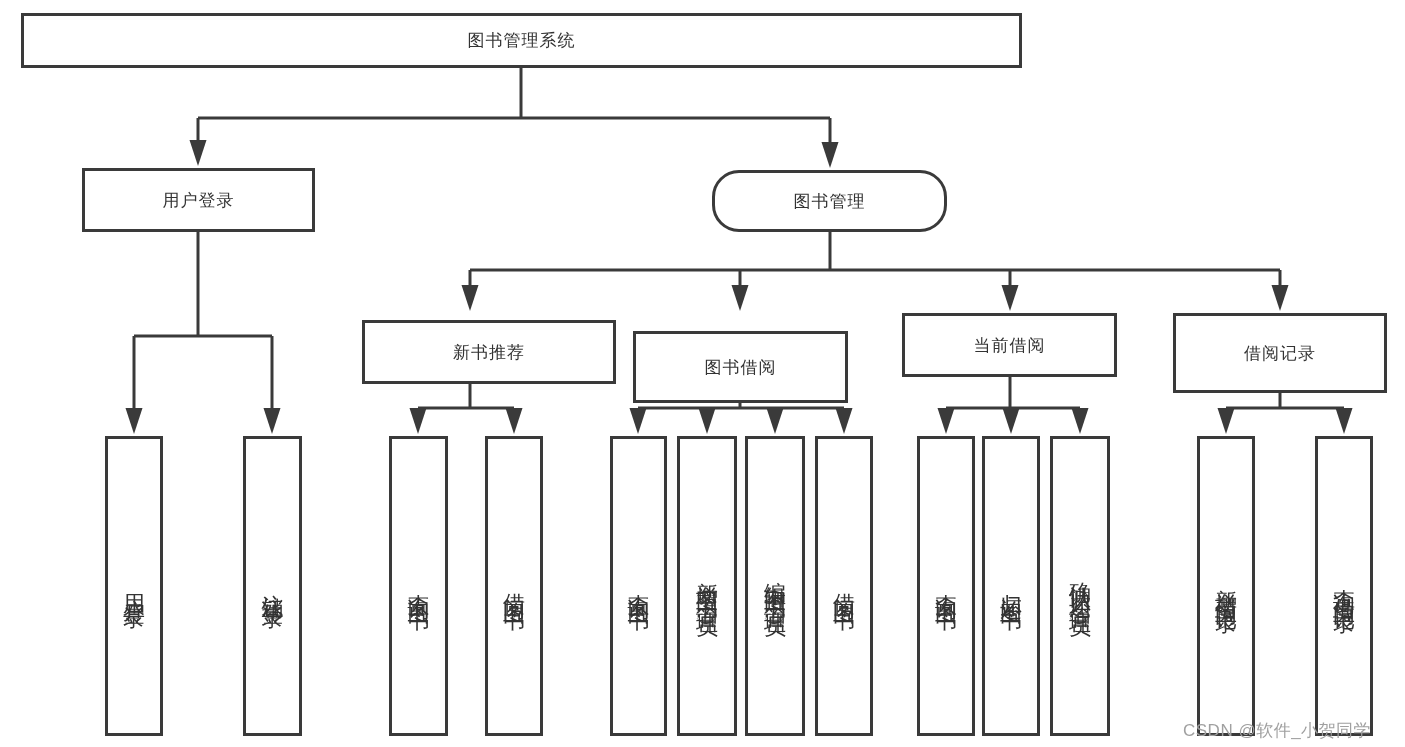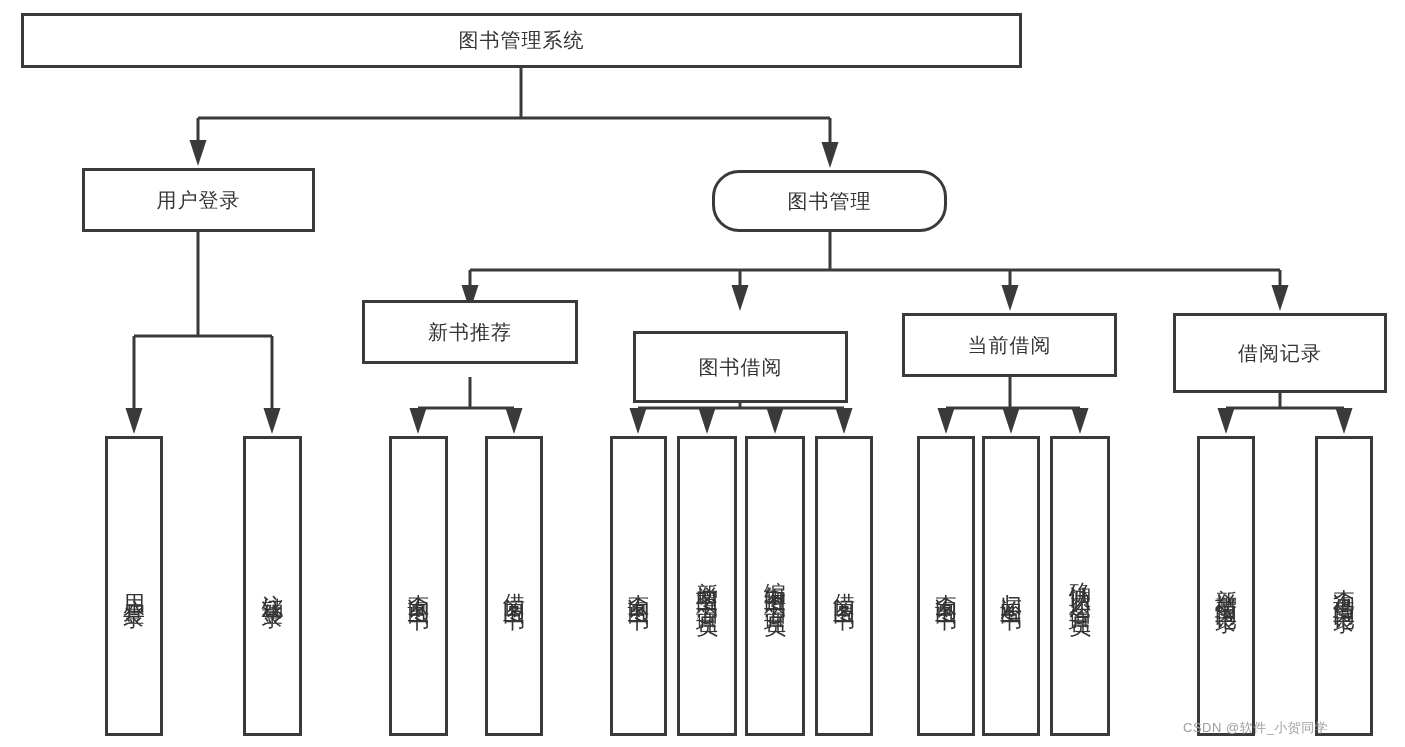--- a/index.html
+++ b/index.html
@@ -19,21 +19,21 @@
     z-index: 1;
   }
   .hbox {
     position: absolute;
     box-sizing: border-box;
     border: 3px solid #3a3a3a;
     background: #ffffff;
     display: flex;
     align-items: center;
     justify-content: center;
-    font-size: 20px;
+    font-size: 17px;
     letter-spacing: 1px;
     z-index: 2;
   }
   .vbox {
     position: absolute;
     top: 436px;
     height: 300px;
     box-sizing: border-box;
     border: 3px solid #3a3a3a;
     background: #ffffff;
@@ -47,21 +47,21 @@
     text-orientation: mixed;
     font-size: 22px;
     line-height: 1;
     letter-spacing: 5px;
     white-space: nowrap;
   }
   .watermark {
     position: absolute;
     left: 1183px;
     top: 719px;
-    font-size: 13px;
+    font-size: 17px;
     letter-spacing: 0.5px;
     color: #a0a0a0;
     white-space: nowrap;
     z-index: 5;
   }
 </style>
 </head>
 <body>
 
 <div class="canvas">
@@ -119,21 +119,21 @@
       <polygon points="1217.5,408 1234.5,408 1226,434" fill="#3a3a3a"></polygon>
       <line x1="1344" y1="408" x2="1344" y2="414" stroke="#3a3a3a" stroke-width="3"></line>
       <polygon points="1335.5,408 1352.5,408 1344,434" fill="#3a3a3a"></polygon>
     </svg>
 
   <div class="hbox" style="left:21px; top:13px; width:1001px; height:55px;">图书管理系统</div>
 
   <div class="hbox" style="left:82px; top:168px; width:233px; height:64px;">用户登录</div>
   <div class="hbox" style="left:712px; top:170px; width:235px; height:62px;border-radius:27px;">图书管理</div>
 
-  <div class="hbox" style="left:362px; top:300px; width:216px; height:64px;">新书推荐</div>
+  <div class="hbox" style="left:362px; top:320px; width:254px; height:64px;">新书推荐</div>
   <div class="hbox" style="left:633px; top:331px; width:215px; height:72px;">图书借阅</div>
   <div class="hbox" style="left:902px; top:313px; width:215px; height:64px;text-align:right;">当前借阅</div>
   <div class="hbox" style="left:1173px; top:313px; width:214px; height:80px;">借阅记录</div>
 
   <div class="vbox" style="left:105px; width:58px;">
     <span>用户登录</span>
   </div>
   <div class="vbox" style="left:243px; width:59px;">
     <span>注销登录</span>
   </div>

